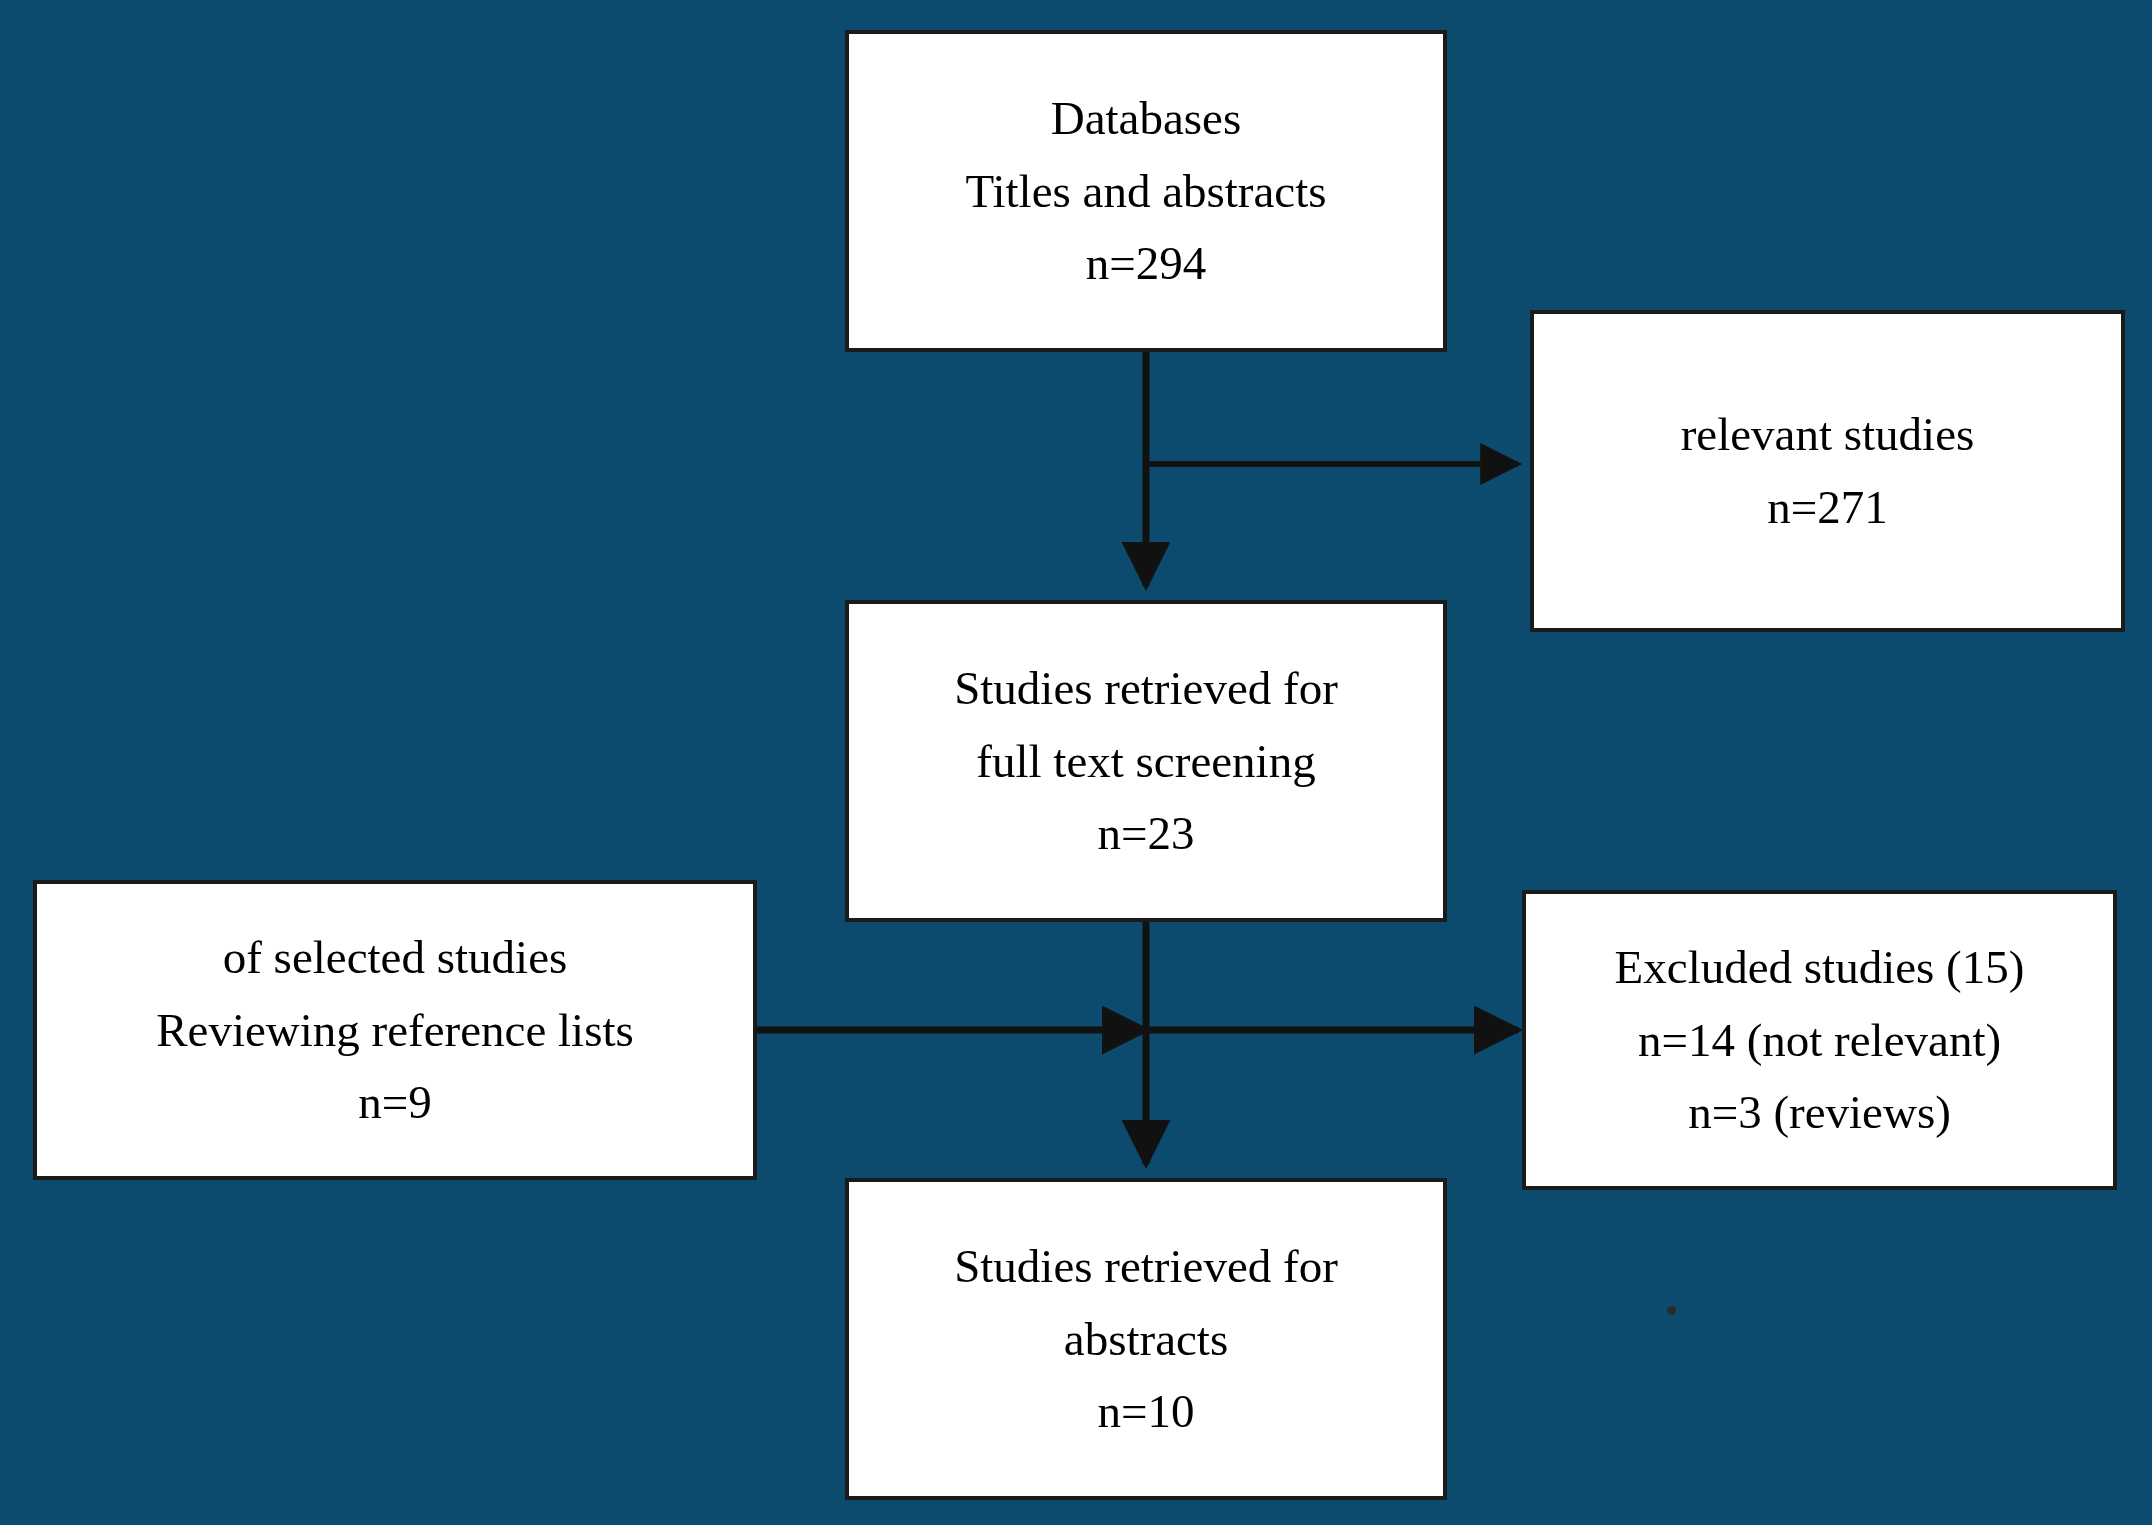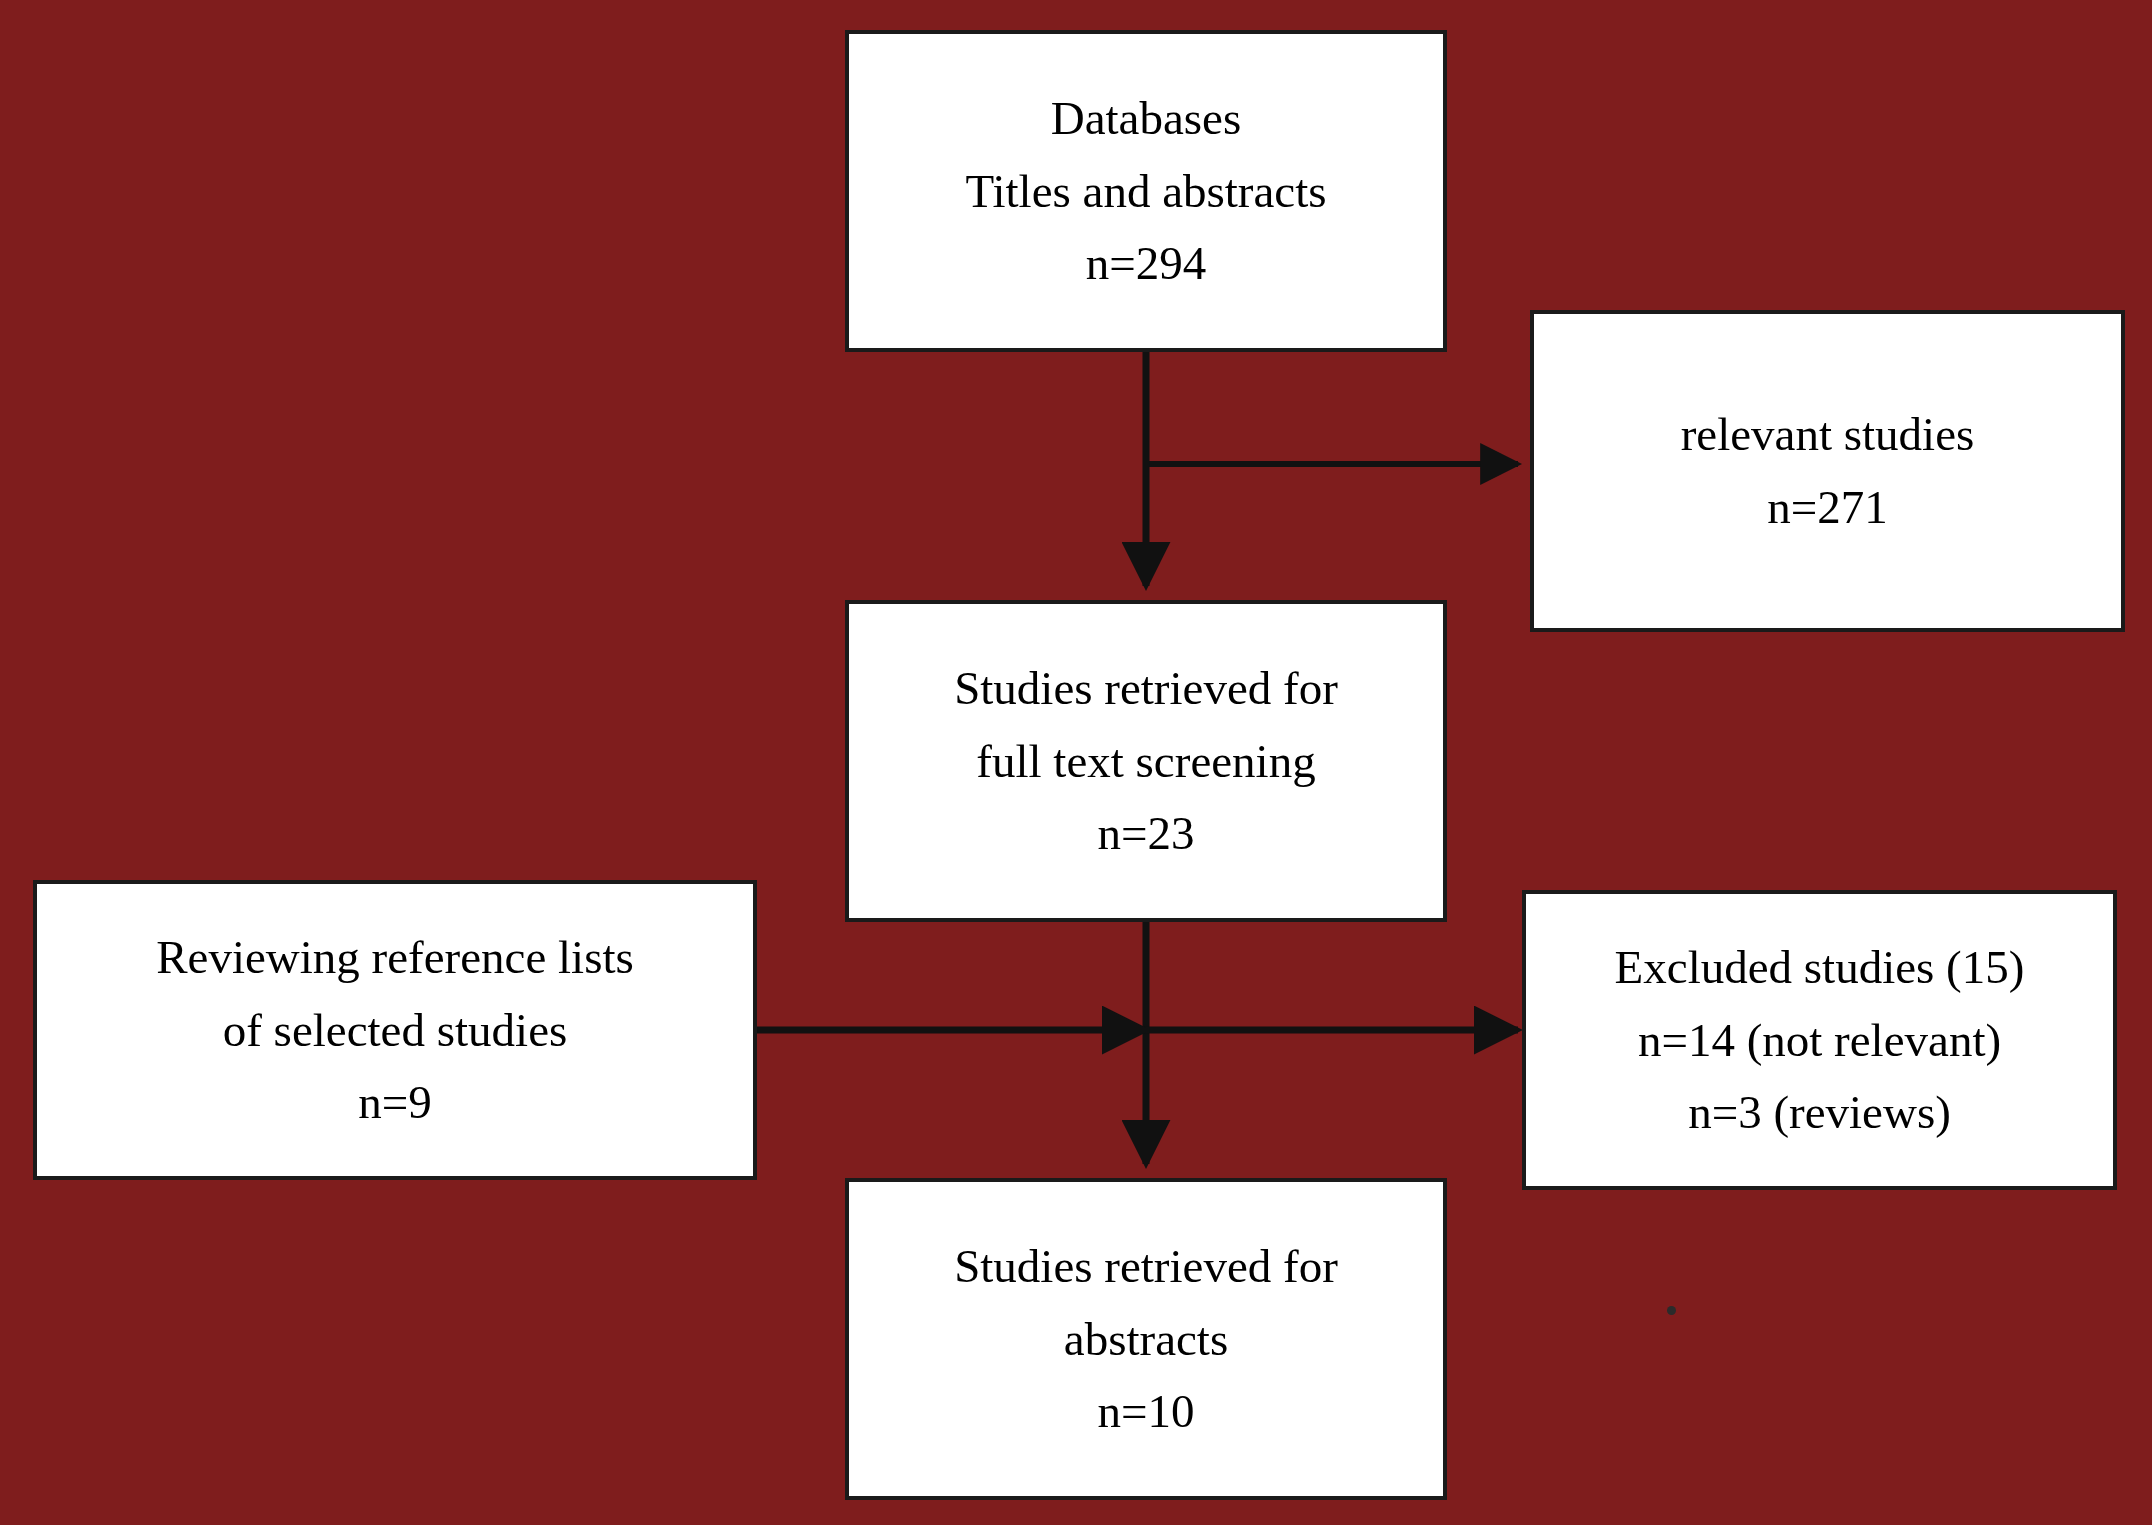--- a/index.html
+++ b/index.html
@@ -5,21 +5,21 @@
 <style>
   html, body {
     margin: 0;
     padding: 0;
     background: #ffffff;
   }
   #canvas {
     position: relative;
     width: 2152px;
     height: 1525px;
-    background: #7f1d1d;
+    background: #0c4a6e;
     overflow: hidden;
     font-family: "Liberation Serif", "DejaVu Serif", serif;
   }
   .flow-box {
     position: absolute;
     box-sizing: border-box;
     border: 4px solid #1a1a1a;
     background: #ffffff;
     display: flex;
     flex-direction: column;
@@ -108,22 +108,22 @@
     <span class="line">n=271</span>
   </div>
 
   <div class="flow-box" id="box-fulltext">
     <span class="line">Studies retrieved for</span>
     <span class="line">full text screening</span>
     <span class="line">n=23</span>
   </div>
 
   <div class="flow-box" id="box-refs">
+    <span class="line">of selected studies</span>
     <span class="line">Reviewing reference lists</span>
-    <span class="line">of selected studies</span>
     <span class="line">n=9</span>
   </div>
 
   <div class="flow-box" id="box-excluded-15">
     <span class="line">Excluded studies (15)</span>
     <span class="line">n=14 (not relevant)</span>
     <span class="line">n=3 (reviews)</span>
   </div>
 
   <div class="flow-box" id="box-evaluation">

